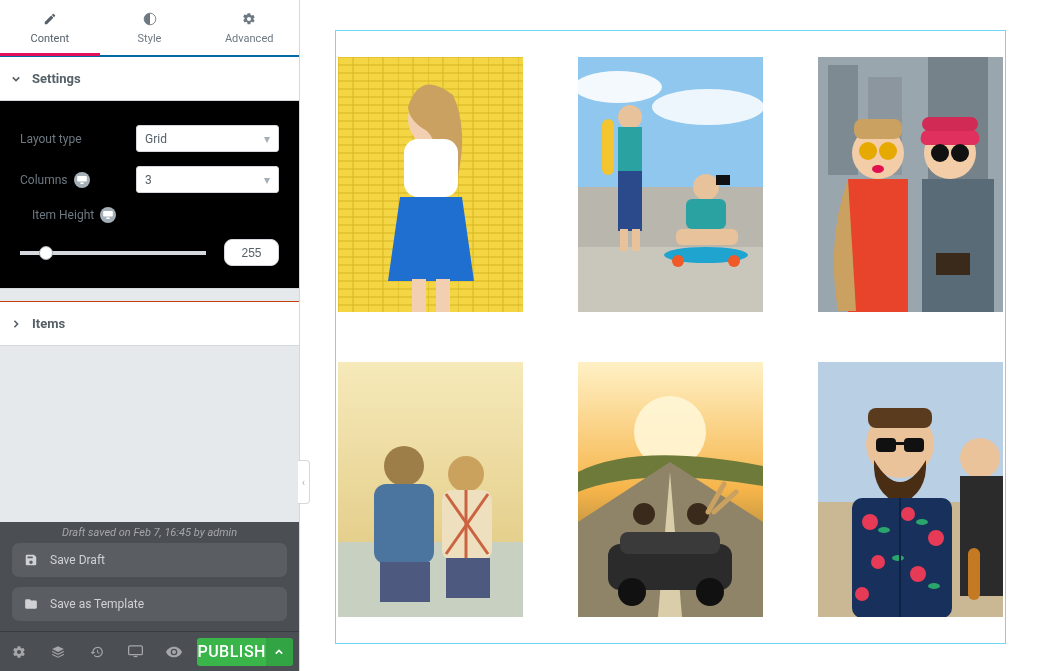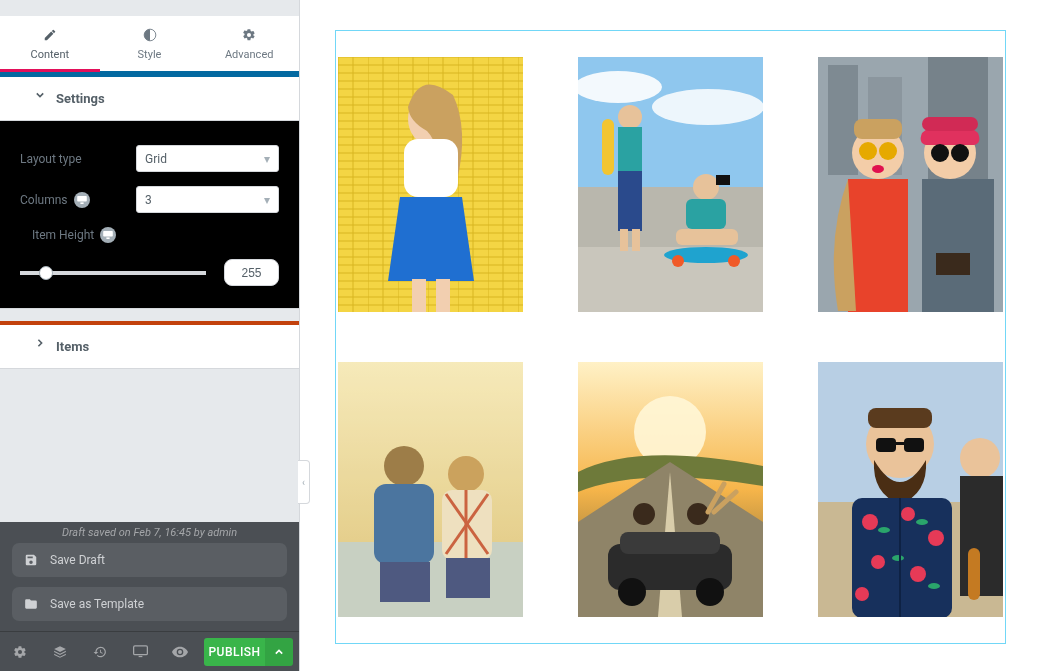--- a/index.html
+++ b/index.html
@@ -6,30 +6,30 @@
   html, body { height: 100%; width: 100%; font-family: Roboto, "Helvetica Neue", Arial, sans-serif; font-size: 13px; color: #556068; background: #fff; }
   .app { display: flex; height: 671px; width: 1041px; overflow: hidden; }
 
   
   .panel { width: 300px; display: flex; flex-direction: column; background: #E6E9EC; border-right: 1px solid #d5d8dc; position: relative; }
   .panel-header { height: 40px; background: #e3105a;  color: #fff; display: flex; align-items: center; justify-content: center; position: relative; font-weight: 400; font-size: 15px; }
   .panel-header .hamburger, .panel-header .apps { position: absolute; top: 0; height: 40px; width: 40px; display: flex; align-items: center; justify-content: center; cursor: pointer; }
   .panel-header .hamburger { left: 0; }
   .panel-header .apps { right: 0; }
 
-  .tabs { display: flex; background: #fff; border-bottom: 6px solid #0369a1; margin-top: 16px; }
+  .tabs { display: flex; background: #fff; border-bottom: 2px solid #0369a1; }
   .tab { flex: 1; text-align: center; padding: 12px 0 10px; cursor: pointer; font-size: 11px; color: #6d7882; position: relative; }
   .tab.active { color: #556068; }
   .tab .iconwrap { display: block; height: 16px; margin-bottom: 4px; }
   .tab .underline { position: absolute; left: 0; right: 0; bottom: -1px; height: 3px; background: transparent; }
   .tab.active .underline { background: #e3105a; }
 
-  .section-header { background: #fff; padding: 14px 36px; font-weight: 700; font-size: 13px; display: flex; gap: 12px; border-bottom: 1px solid #d5d8dc; cursor: pointer; }
+  .section-header { background: #fff; padding: 14px 12px; font-weight: 700; font-size: 13px; display: flex; align-items: center; gap: 12px; border-bottom: 1px solid #d5d8dc; cursor: pointer; }
   .section-body { background: #000000; padding: 10px 20px 22px; border-bottom: 1px solid #d5d8dc; }
-  .section-header.items { margin-top: 12px; border-top: 4px solid #c2410c; }
+  .section-header.items { margin-top: 12px; border-top: 1px solid #c2410c; }
 
   .row { display: flex; align-items: center; justify-content: space-between; margin: 14px 0; font-size: 12px; color: #6d7882;}
   .select { width: 143px; height: 27px; border: 1px solid #d5d8dc; border-radius: 3px; background: #fff; display: flex; align-items: center; padding: 0 8px; cursor: pointer; font-size: 12px; color: #556068; position: relative; }
   .select .caret { position: absolute; right: 8px; color: #a4afb7; }
   .input-number { width: 55px; height: 27px; border: 1px solid #d5d8dc; border-radius: 8px; background: #fff; text-align: center; font-size: 12px; color: #556068; }
 
   .sliderrow { margin-top: 16px; display:flex; align-items:center; gap:18px;}
   .slider { position: relative; flex:1; height: 4px; background: #d5d8dc;}
   .slider .thumb { position: absolute; top: 50%; width: 14px; height: 14px; background: #fff; border: 1px solid #a4afb7; border-radius: 50%; transform: translate(-50%, -50%); }
 
@@ -38,21 +38,21 @@
   .badge svg { display:block; }
 
   .spacer { flex: 1; }
 
   
   .footer { background: #4b4f54; color: #cfd1d4; display: flex; flex-direction: column; }
   .draft-status { font-style: italic; font-size: 11px; text-align: center; padding: 4px 0; color: #a4a6a9; }
   .footer-option { margin: 0 12px 10px; background: #5a5e63; border-radius: 7px; padding: 10px 12px; display: flex; align-items: center; gap: 12px; font-size: 12px; cursor: pointer; }
   .footer-bar { display: flex; align-items: center; border-top: 1px solid #3a3d40; height: 40px; }
   .footer-bar .fbtn { width: 40px; height: 40px; display: flex; align-items: center; justify-content: center; cursor: pointer; color: #a4a6a9; }
-  .publish { flex: 1; background: #39b54a; color: #fff; height: 28px; margin: 6px 0 6px 4px; border-radius: 3px 0 0 3px; display: flex; align-items:center; justify-content:center; font-size:12px; font-weight:500; letter-spacing:.5px; cursor:pointer;}
+  .publish { flex: 1; background: #39b54a; color: #fff; height: 28px; margin: 6px 0 6px 4px; border-radius: 3px 0 0 3px; display: flex; align-items:center; justify-content:center; font-size:16px; font-weight:500; letter-spacing:.5px; cursor:pointer;}
   .publish-drop { width: 28px; background: #33a443; height: 28px; margin: 6px 6px 6px 0; border-radius: 0 3px 3px 0; display:flex; align-items:center; justify-content:center; cursor:pointer;}
 
   
   .collapse-handle { position:absolute; right:-11px; top:460px; width:12px; height:44px; background:#fff; border:1px solid #d5d8dc; border-left:none; border-radius:0 4px 4px 0; display:flex; align-items:center; justify-content:center; cursor:pointer; color:#a4afb7; font-size:10px;}
 
   
   .canvas { flex:1; overflow:auto; padding: 30px 35px; }
   .widget { border: 1px solid #71d7f7; padding: 26px 0; }
   .grid { display: grid; grid-template-columns: repeat(3, 1fr); column-gap: 50px; row-gap: 50px; justify-items:center; margin:0 0;}
   .cell { width: 185px; height: 255px; display:flex; align-items:center; justify-content:center; }

